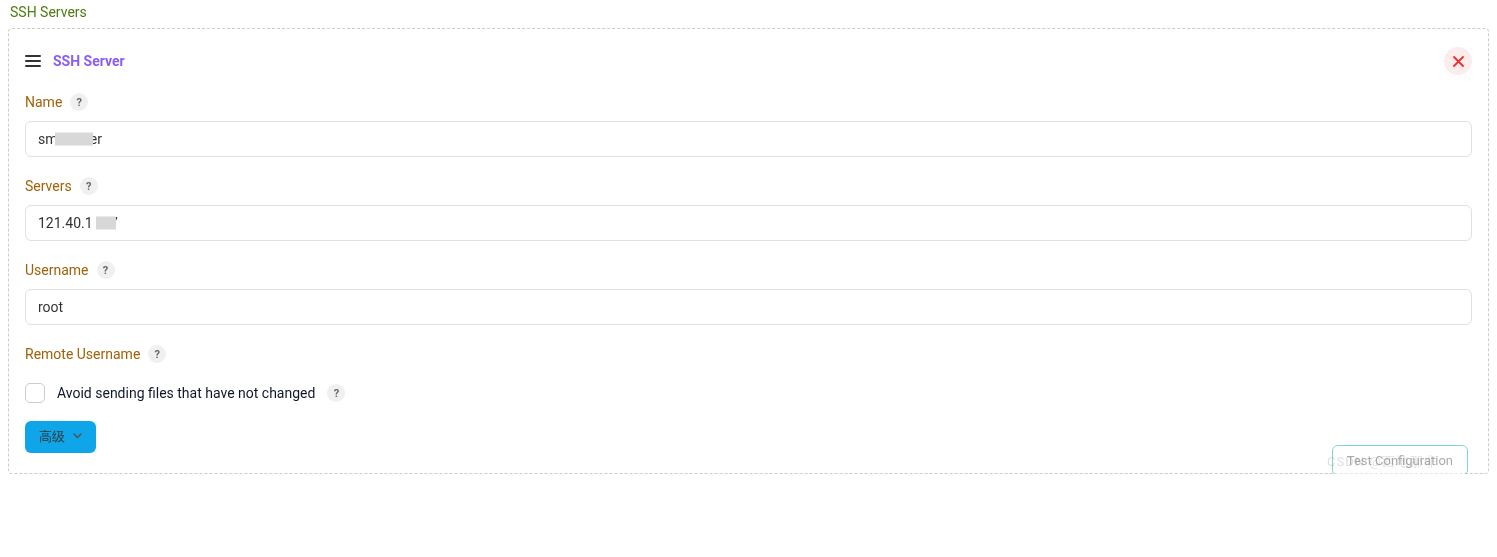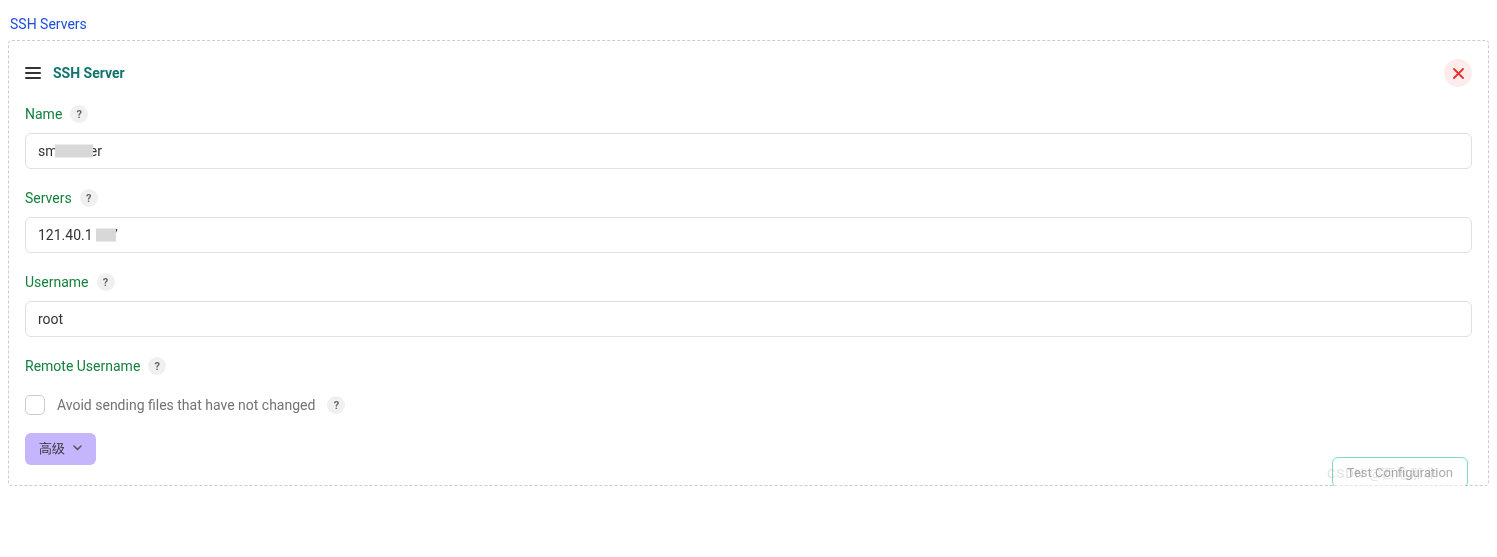--- a/index.html
+++ b/index.html
@@ -10,22 +10,22 @@
     body {
       font-family: -apple-system, BlinkMacSystemFont, "Segoe UI", Roboto, Helvetica, Arial, sans-serif;
       font-size: 14px;
       color: #333;
       background: #fff;
       padding: 0;
     }
     .page-title {
       font-size: 14px;
       font-weight: normal;
-      color: #1d4ed8;
-      padding: 16px 10px 8px 10px;
+      color: #4d7c0f;
+      padding: 4px 10px 8px 10px;
     }
     .server-panel {
       border: 1px dashed #ccc;
       border-radius: 4px;
       margin: 0 8px;
       padding: 18px 16px 20px 16px;
       position: relative;
     }
     .panel-header {
       display: flex;
@@ -47,21 +47,21 @@
     .drag-icon span {
       display: block;
       width: 16px;
       height: 2px;
       background: #333;
       border-radius: 1px;
     }
     .panel-title {
       font-weight: bold;
       font-size: 14px;
-      color: #0f766e;
+      color: #8b5cf6;
     }
     .close-btn {
       width: 28px;
       height: 28px;
       border-radius: 50%;
       background: #fdecec;
       border: none;
       cursor: pointer;
       display: flex;
       align-items: center;
@@ -74,21 +74,21 @@
       margin-bottom: 20px;
     }
     .form-label-row {
       display: flex;
       align-items: center;
       gap: 8px;
       margin-bottom: 10px;
     }
     .form-label {
       font-size: 14px;
-      color: #15803d;
+      color: #a16207;
       text-align: right;
     }
     .help-icon {
       width: 18px;
       height: 18px;
       border-radius: 50%;
       background: #f0f0f0;
       color: #666;
       font-size: 11px;
       display: inline-flex;
@@ -127,28 +127,28 @@
       width: 20px;
       height: 20px;
       border: 1.5px solid #ccc;
       border-radius: 5px;
       cursor: pointer;
       background: #fff;
       flex-shrink: 0;
     }
     .checkbox-label {
       font-size: 14px;
-      color: #737373;
+      color: #0f172a;
     }
     .advanced-btn {
       display: inline-flex;
       align-items: center;
       gap: 8px;
       padding: 7px 14px;
-      background: #c4b5fd;
+      background: #0ea5e9;
       border: none;
       border-radius: 6px;
       font-size: 13px;
       color: #333;
       cursor: pointer;
       font-family: inherit;
     }
     .chevron-down {
       width: 9px;
       height: 9px;

